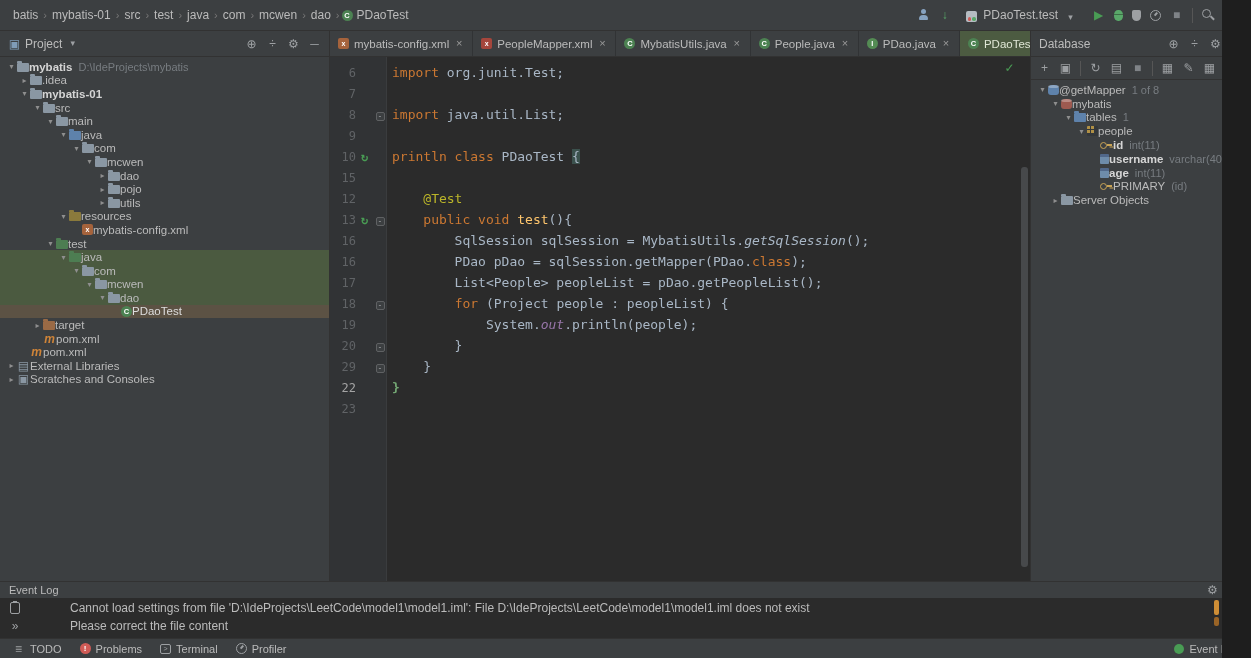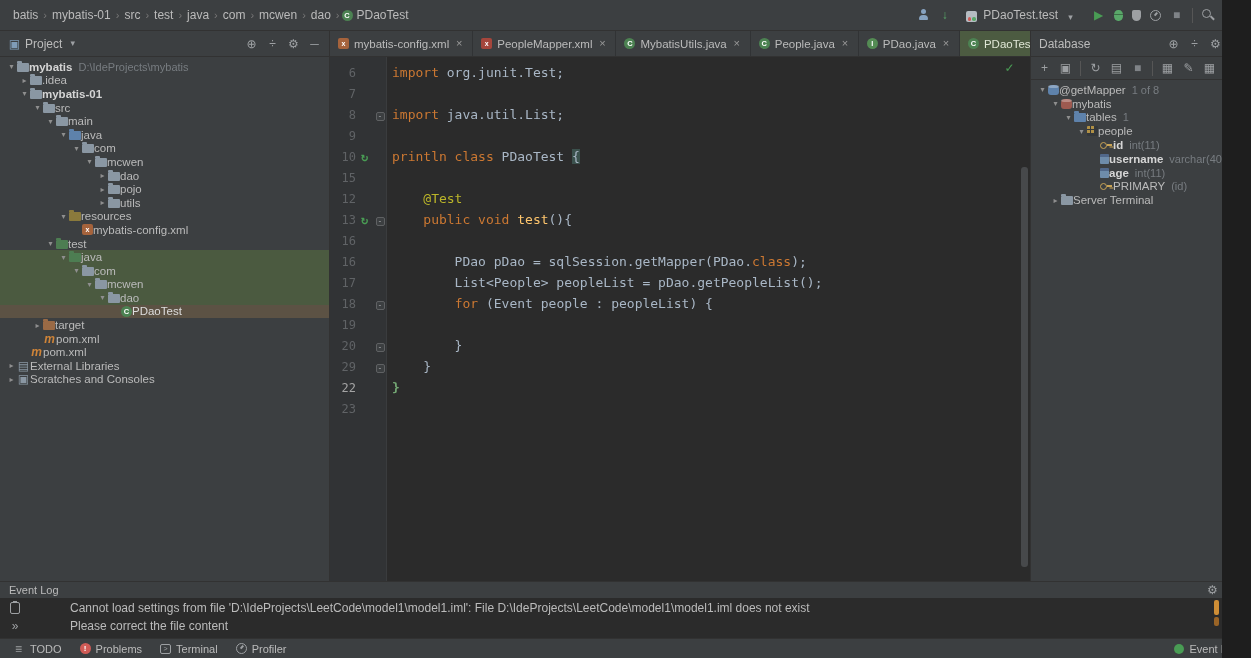--- a/index.html
+++ b/index.html
@@ -433,43 +433,45 @@
         <div class="code-line">
           <span class="lnum">13</span>
           <span class="gslot"><span class="gi" style="color: rgb(73, 156, 84); font-weight: bold;">↻</span></span>
           <span class="fslot"><span class="fold-box">-</span></span>
           <span class="ctext"><span class="tk-pl">    </span><span class="tk-kw">public void </span><span class="tk-mth">test</span><span class="tk-pl">(){</span></span>
         </div>
         <div class="code-line">
           <span class="lnum">16</span>
           <span class="gslot"></span>
           <span class="fslot"></span>
+          <span class="ctext"><span class="tk-pl">        SqlSession sqlSession = MybatisUtils.</span><span class="tk-smi">getSqlSession</span><span class="tk-pl">();</span></span>
         </div>
         <div class="code-line">
           <span class="lnum">16</span>
           <span class="gslot"></span>
           <span class="fslot"></span>
           <span class="ctext"><span class="tk-pl">        PDao pDao = sqlSession.getMapper(PDao.</span><span class="tk-kw">class</span><span class="tk-pl">);</span></span>
         </div>
         <div class="code-line">
           <span class="lnum">17</span>
           <span class="gslot"></span>
           <span class="fslot"></span>
           <span class="ctext"><span class="tk-pl">        List&lt;People&gt; peopleList = pDao.getPeopleList();</span></span>
         </div>
         <div class="code-line">
           <span class="lnum">18</span>
           <span class="gslot"></span>
           <span class="fslot"><span class="fold-box">-</span></span>
-          <span class="ctext"><span class="tk-pl">        </span><span class="tk-kw">for</span><span class="tk-pl"> (Event people : peopleList) {</span></span>
+          <span class="ctext"><span class="tk-pl">        </span><span class="tk-kw">for</span><span class="tk-pl"> (Project people : peopleList) {</span></span>
         </div>
         <div class="code-line">
           <span class="lnum">19</span>
           <span class="gslot"></span>
           <span class="fslot"></span>
+          <span class="ctext"><span class="tk-pl">            System.</span><span class="tk-fld">out</span><span class="tk-pl">.println(people);</span></span>
         </div>
         <div class="code-line">
           <span class="lnum">20</span>
           <span class="gslot"></span>
           <span class="fslot"><span class="fold-box">-</span></span>
           <span class="ctext"><span class="tk-pl">        }</span></span>
         </div>
         <div class="code-line">
           <span class="lnum">29</span>
           <span class="gslot"></span>
@@ -551,21 +553,21 @@
         </div>
         <div class="tree-row" style="padding-left: 58px;">
           <span class="arrow"></span>
           <span class="ic ic-keyg"></span>
           <span class="tlabel">PRIMARY</span>
           <span class="tsuffix">(id)</span>
         </div>
         <div class="tree-row" style="padding-left: 19px;">
           <span class="arrow">▸</span>
           <span class="ic ic-folder" style="background: rgb(138, 151, 163);"></span>
-          <span class="tlabel">Server Terminal</span>
+          <span class="tlabel">Server Objects</span>
         </div>
       </div>
   </div>
 
   <div class="eventlog-header">
     <span>Event Log</span>
     <span class="hicons">
         <span class="gi">⚙</span>
         <span class="gi">─</span>
       </span>

